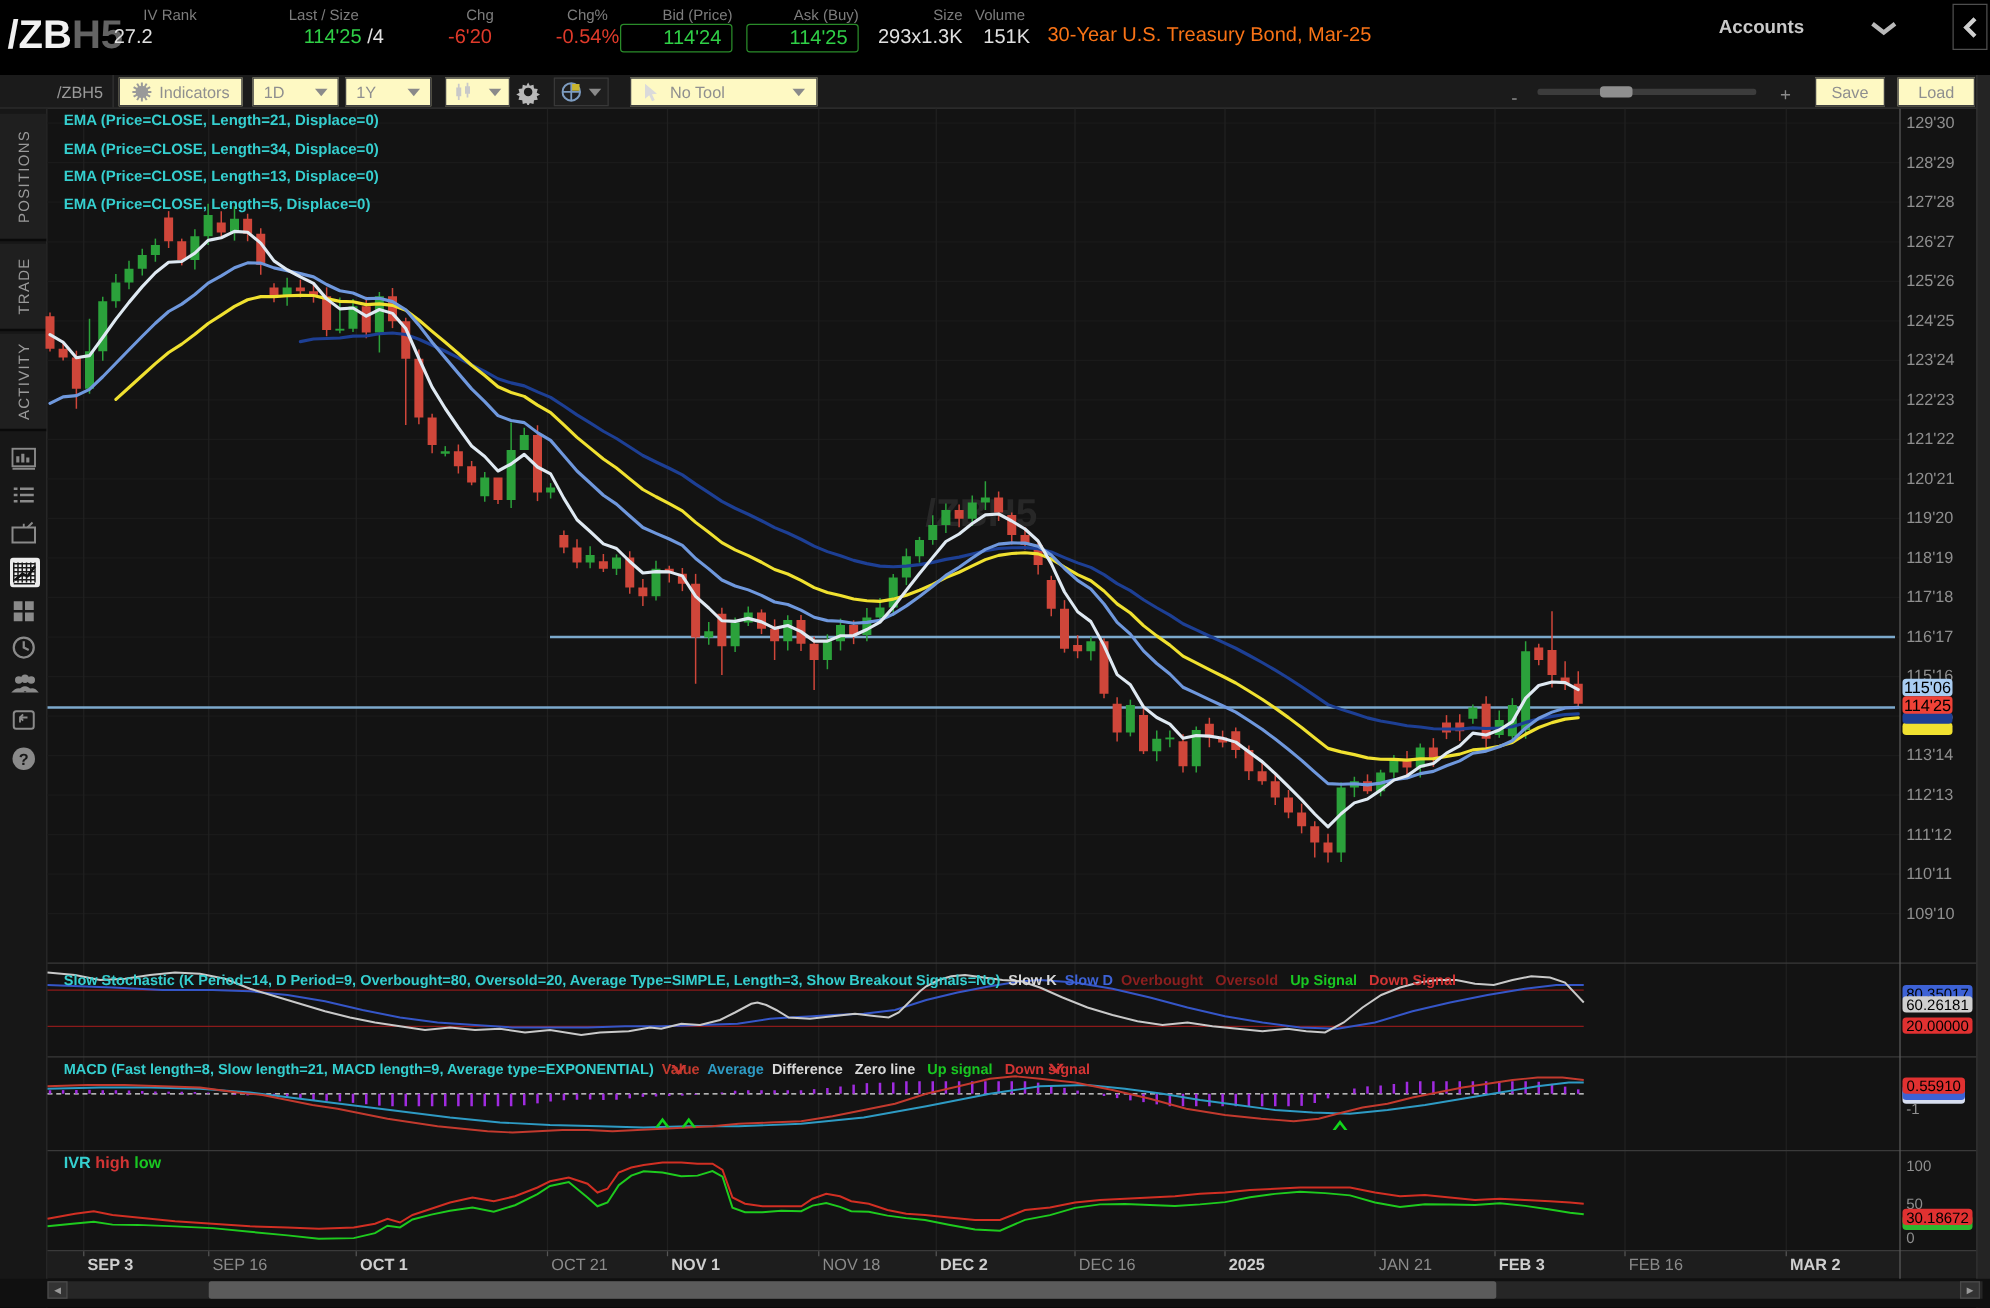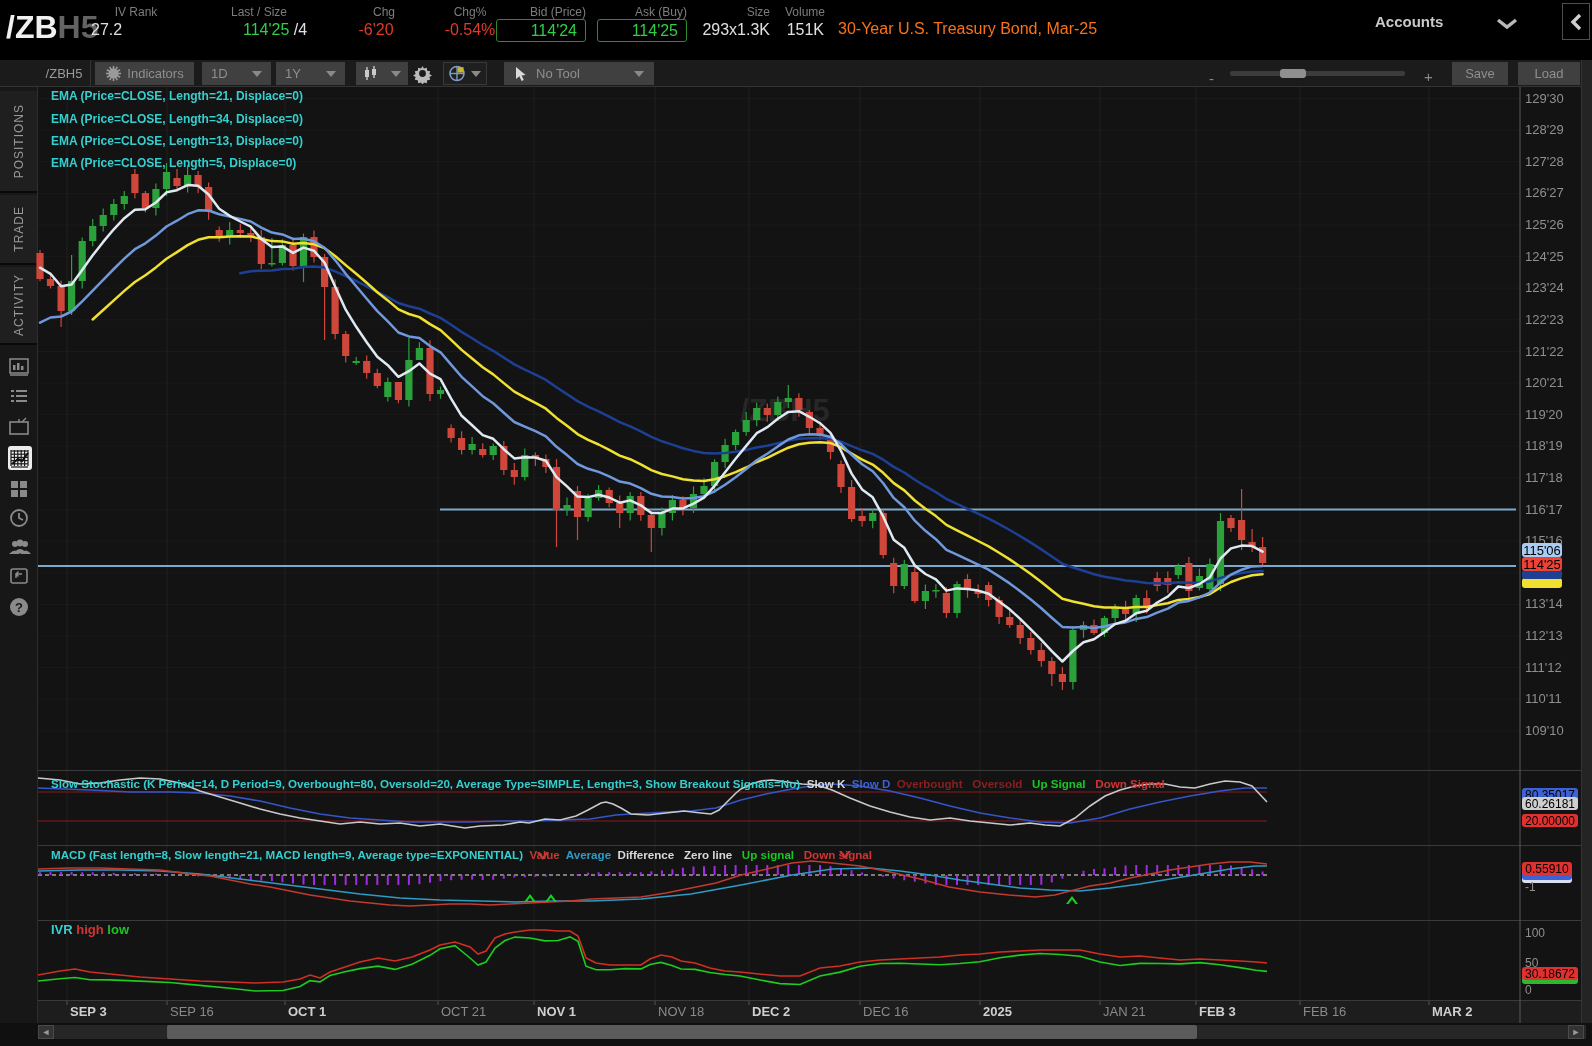--- a/index.html
+++ b/index.html
@@ -1,38 +1,38 @@
 <!DOCTYPE html>
 <html><head><meta charset="utf-8"><style>
 *{margin:0;padding:0;box-sizing:border-box}
 body{width:1592px;height:1046px;background:#000;font-family:"Liberation Sans",sans-serif;overflow:hidden;position:relative}
 .abs{position:absolute}
 .lbl{color:#7d7d7d;font-size:12px}
 .val{color:#e0e0e0;font-size:16px}
-.btn{background:#404040;border:1px solid #3f3f3f;color:#8f8f8f;font-size:13px;display:flex;align-items:center;justify-content:center}
+.btn{background:#fef9c3;border:1px solid #3f3f3f;color:#8f8f8f;font-size:13px;display:flex;align-items:center;justify-content:center}
 .chv{width:0;height:0;border-left:5px solid transparent;border-right:5px solid transparent;border-top:6px solid #8a8a8a;display:inline-block}
 </style></head><body>
 
 <div class="abs" style="left:0;top:0;width:1592px;height:60px;background:#000">
  <div class="abs" style="left:6px;top:9px;font-size:32px;font-weight:bold;color:#f0f0f0">/ZB<span style="color:#636363;font-weight:bold">H5</span></div>
  <div class="abs lbl" style="left:91px;top:5px;width:90px;text-align:center">IV Rank</div>
  <div class="abs val" style="left:91px;top:21px;width:90px;">27.2</div>
  <div class="abs lbl" style="left:205px;top:5px;width:108px;text-align:center">Last / Size</div>
  <div class="abs val" style="left:221px;top:21px;width:108px;text-align:center"><span style="color:#2fcf46">114'25</span> /4</div>
  <div class="abs lbl" style="left:340px;top:5px;width:88px;text-align:center">Chg</div>
  <div class="abs val" style="left:332px;top:21px;width:88px;text-align:center;color:#e03a2a">-6'20</div>
  <div class="abs lbl" style="left:428px;top:5px;width:84px;text-align:center">Chg%</div>
  <div class="abs val" style="left:428px;top:21px;width:84px;text-align:center;color:#e03a2a">-0.54%</div>
  <div class="abs lbl" style="left:496px;top:5px;width:90px;text-align:right">Bid (Price)</div>
  <div class="abs" style="left:496px;top:19px;width:90px;height:23px;border:1px solid #2a8c2a;border-radius:3px;color:#2fcf46;font-size:16px;text-align:right;padding:2px 8px 16px 0">114'24</div>
  <div class="abs lbl" style="left:597px;top:5px;width:90px;text-align:right">Ask (Buy)</div>
  <div class="abs" style="left:597px;top:19px;width:90px;height:23px;border:1px solid #2a8c2a;border-radius:3px;color:#2fcf46;font-size:16px;text-align:right;padding:2px 8px 0 0">114'25</div>
  <div class="abs lbl" style="left:700px;top:5px;width:70px;text-align:right">Size</div>
  <div class="abs val" style="left:700px;top:21px;width:70px;text-align:right">293x1.3K</div>
- <div class="abs lbl" style="left:780px;top:5px;width:50px;text-align:center">Volume</div>
+ <div class="abs lbl" style="left:780px;top:5px;width:50px;text-align:left">Volume</div>
  <div class="abs val" style="left:780px;top:21px;width:44px;text-align:right">151K</div>
  <div class="abs" style="left:838px;top:20px;font-size:16px;color:#f97316">30-Year U.S. Treasury Bond, Mar-25</div>
  <div class="abs" style="left:1375px;top:13px;font-size:15px;font-weight:bold;color:#c9c9c9">Accounts</div>
  <div class="abs" style="left:1496px;top:16px;width:16px;height:10px">
   <svg width="22" height="12" viewBox="0 0 22 12">
         <path d="M2 2 L11 9 L20 2" stroke="#b9b9b9" stroke-width="3.4" fill="none"></path>
       </svg></div>
  <div class="abs" style="left:1562px;top:3px;width:28px;height:37px;border:1px solid #4e4e4e;display:flex;align-items:center;justify-content:center">
   <svg width="12" height="18" viewBox="0 0 12 18">
         <path d="M10 2 L3 9 L10 16" stroke="#cfcfcf" stroke-width="3.4" fill="none"></path>

